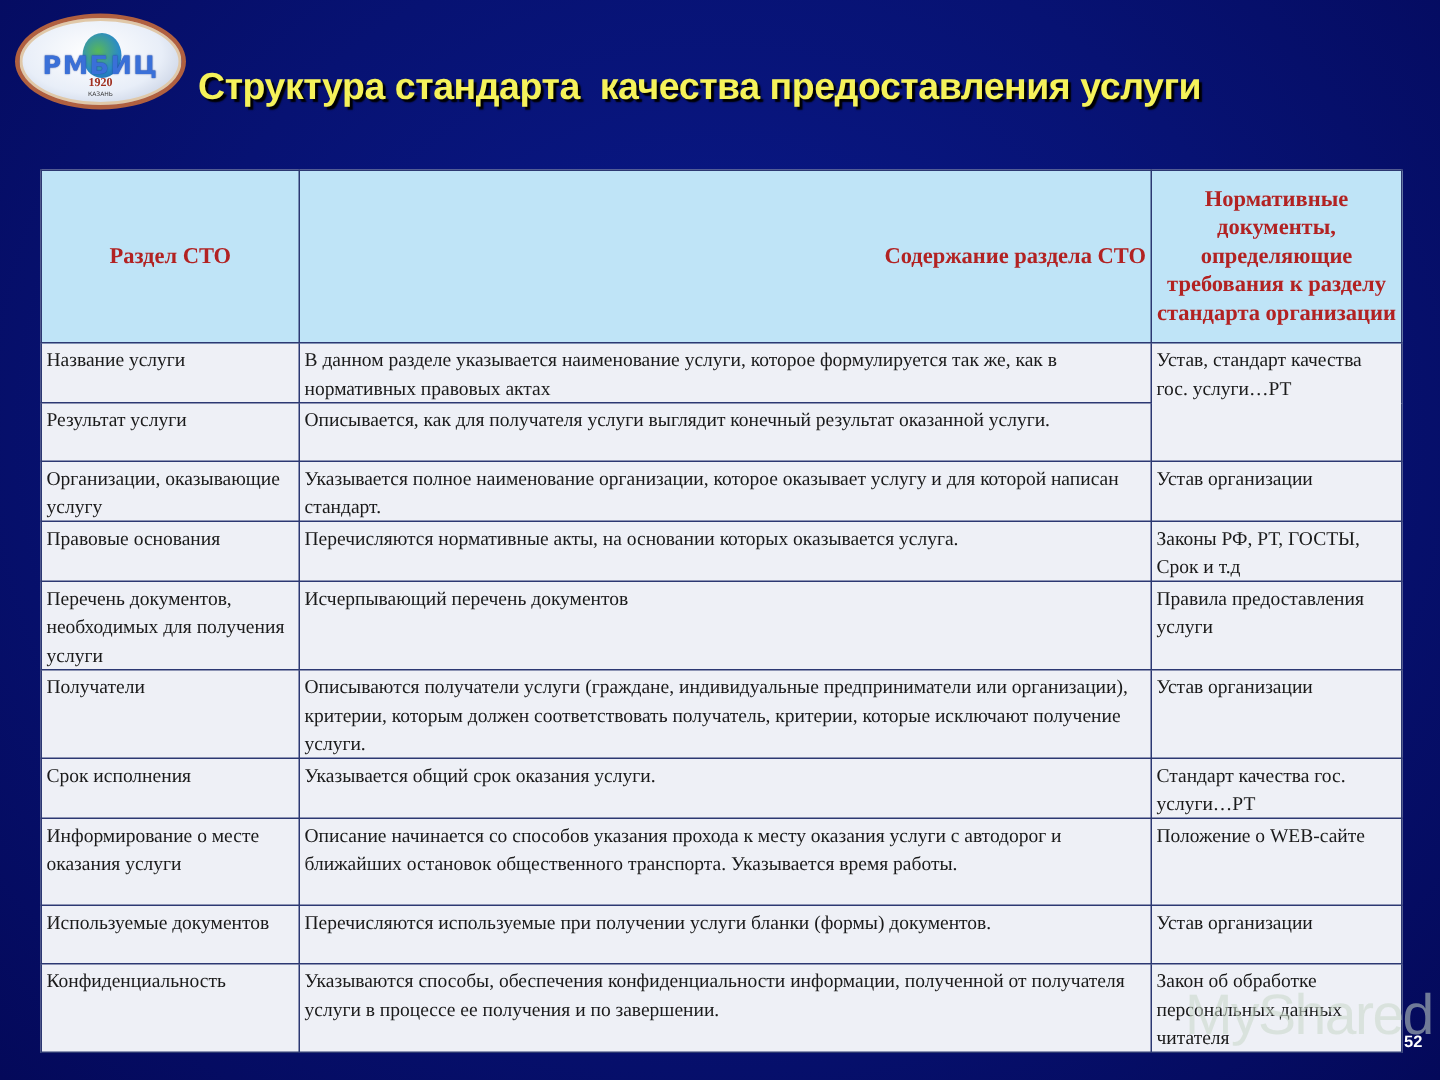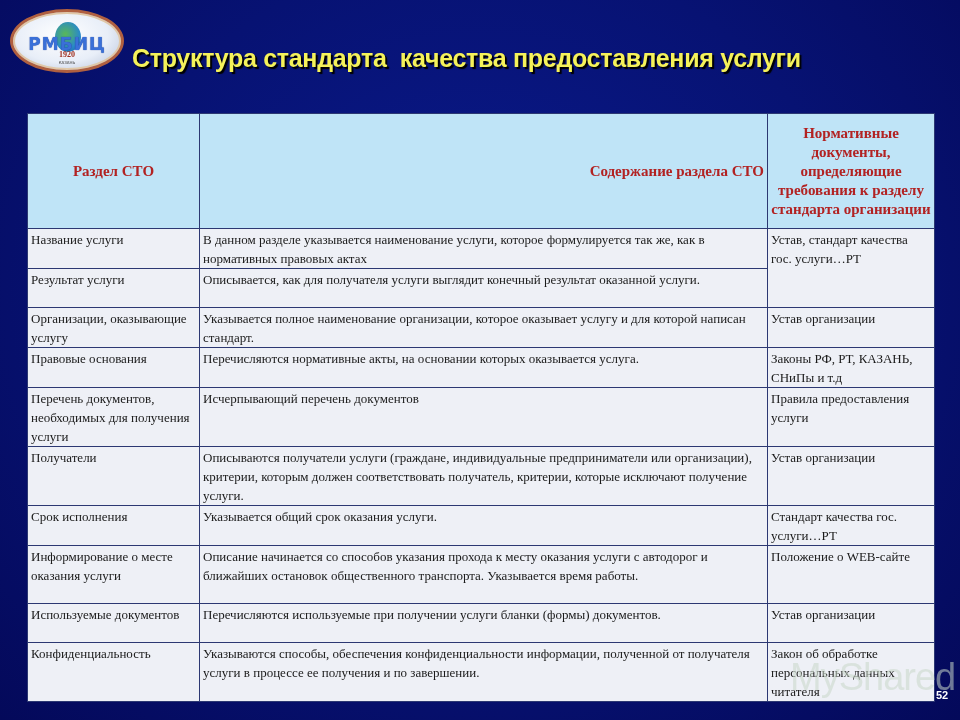--- a/index.html
+++ b/index.html
@@ -97,21 +97,21 @@
     <td>Описывается, как для получателя услуги  выглядит конечный результат оказанной услуги.</td>
   </tr>
   <tr style="height:39px">
     <td>Организации, оказывающие услугу</td>
     <td>Указывается полное наименование организации, которое оказывает услугу и для которой написан стандарт.</td>
     <td>Устав организации</td>
   </tr>
   <tr class="row-top-thick" style="height:38px">
     <td>Правовые основания</td>
     <td>Перечисляются нормативные акты, на основании которых оказывается услуга.</td>
-    <td>Законы РФ, РТ, КАЗАНЬ, СНиПы и т.д</td>
+    <td>Законы РФ, РТ, ГОСТЫ, Срок и т.д</td>
   </tr>
   <tr style="height:58px">
     <td>Перечень документов, необходимых для получения услуги</td>
     <td>Исчерпывающий перечень документов</td>
     <td>Правила предоставления услуги</td>
   </tr>
   <tr class="row-top-thick" style="height:57px">
     <td>Получатели</td>
     <td>Описываются получатели услуги (граждане, индивидуальные предприниматели или организации), критерии, которым должен соответствовать получатель, критерии, которые исключают получение услуги.</td>
     <td>Устав организации</td>

